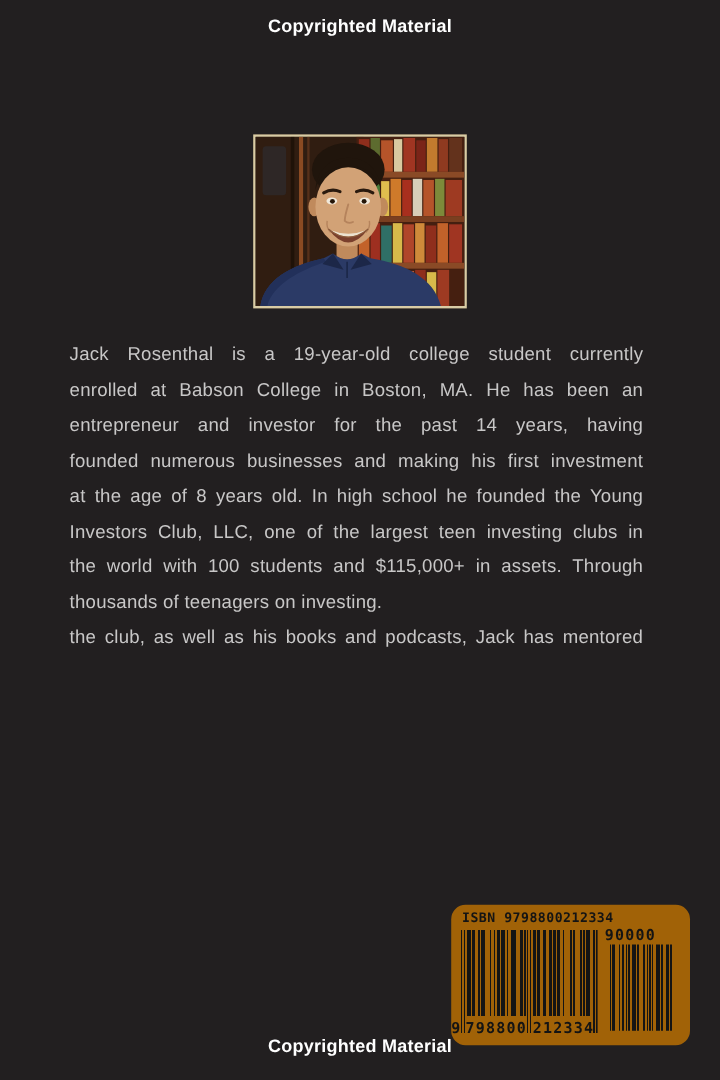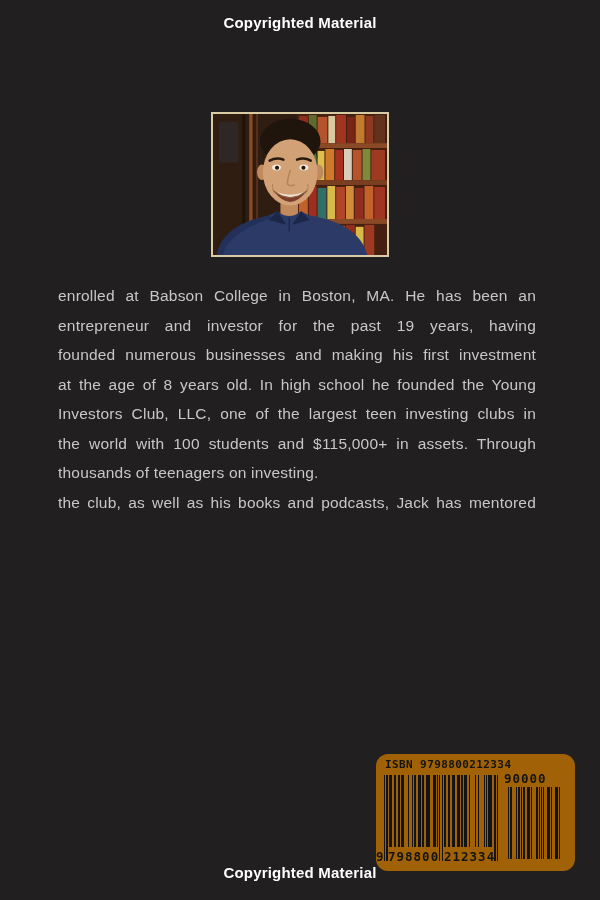--- a/index.html
+++ b/index.html
@@ -137,22 +137,23 @@
         <path d="M61,72 Q60,78 64,82" stroke="#b5835c" stroke-width="1.2" fill="none"></path>
         <path d="M97,72 Q98,78 94,82" stroke="#b5835c" stroke-width="1.2" fill="none"></path>
         <path d="M62,79 Q79,93 96,79 Q79,102 62,79 Z" fill="#7a3f2c"></path>
         <path d="M64,80 Q79,91 94,80 Q79,86 64,80 Z" fill="#ece2d0"></path>
         <path d="M62,79 Q79,93 96,79" stroke="#8a5a3c" stroke-width="1" fill="none"></path>
       </g>
     </svg>
   </div>
 
   <div class="bio">
+    <div class="bio-line">Jack Rosenthal is a 19-year-old college student currently</div>
     <div class="bio-line">enrolled at Babson College in Boston, MA. He has been an</div>
-    <div class="bio-line">entrepreneur and investor for the past 19 years, having</div>
+    <div class="bio-line">entrepreneur and investor for the past 14 years, having</div>
     <div class="bio-line">founded numerous businesses and making his first investment</div>
     <div class="bio-line">at the age of 8 years old. In high school he founded the Young</div>
     <div class="bio-line">Investors Club, LLC, one of the largest teen investing clubs in</div>
     <div class="bio-line">the world with 100 students and $115,000+ in assets. Through</div>
     <div class="bio-line last">thousands of teenagers on investing.</div>
     <div class="bio-line">the club, as well as his books and podcasts, Jack has mentored</div>
   </div>
 
   <div class="barcode-box">
     <div class="isbn-label">ISBN 9798800212334</div>

